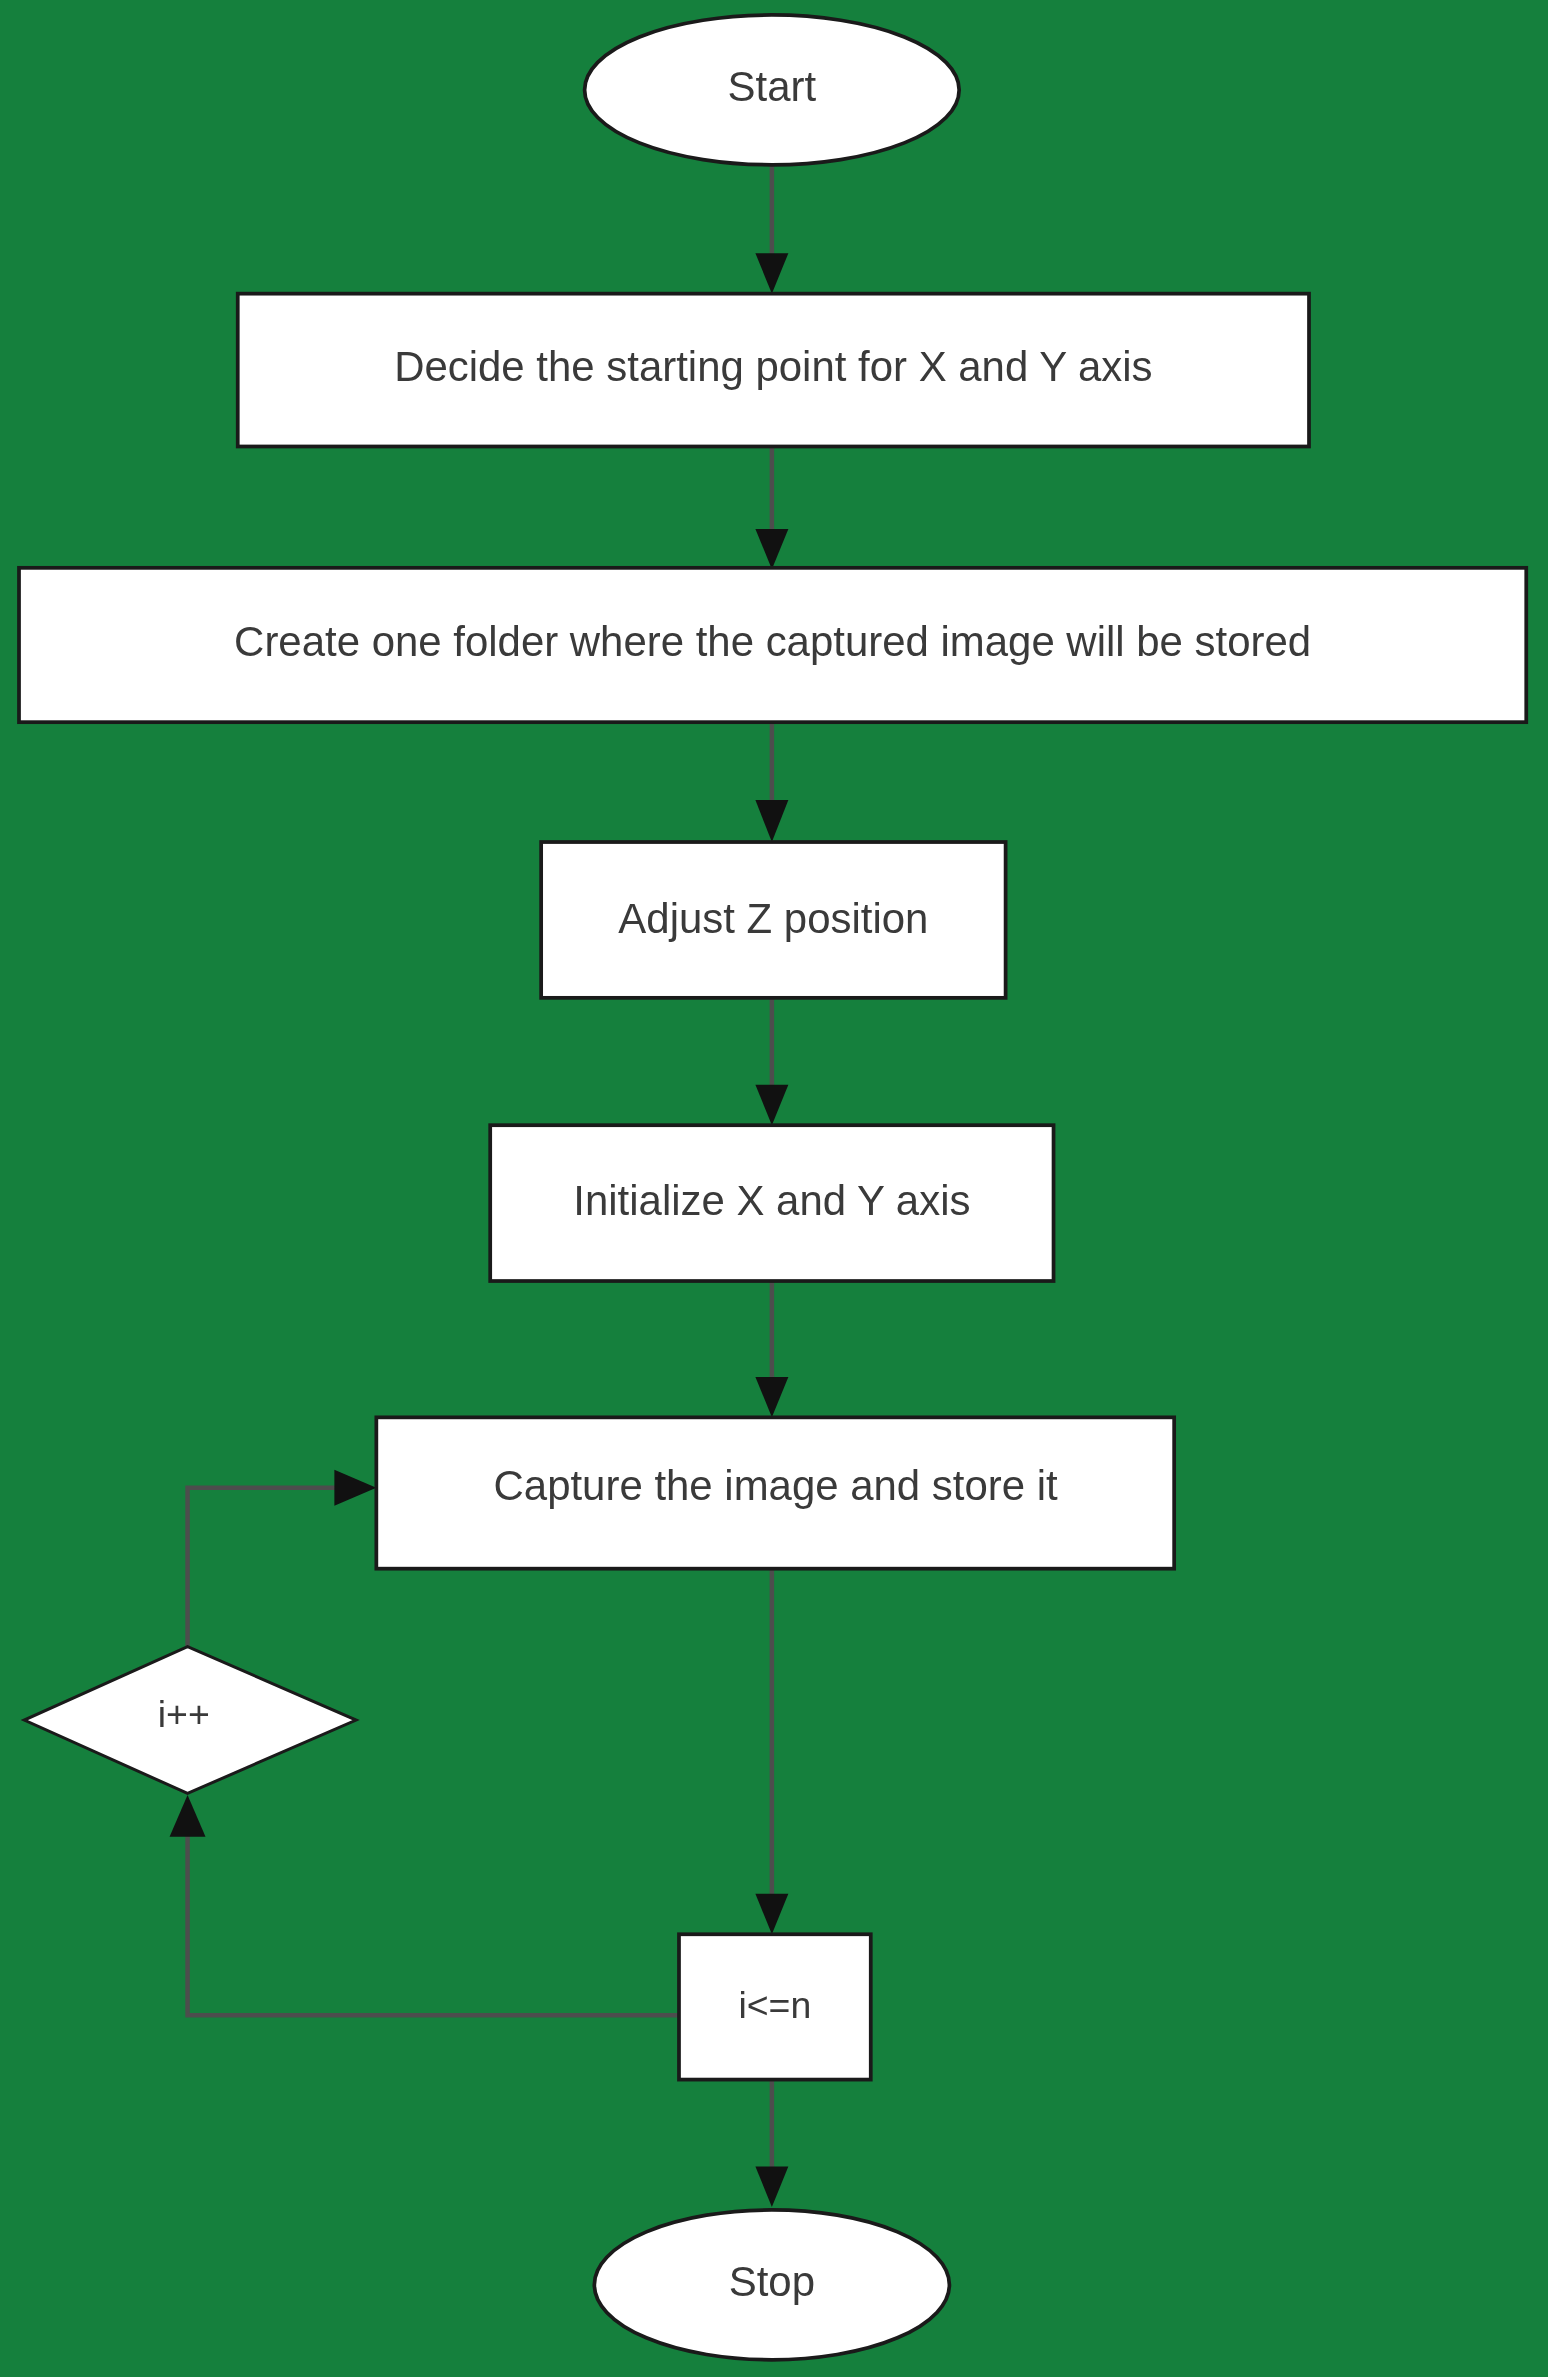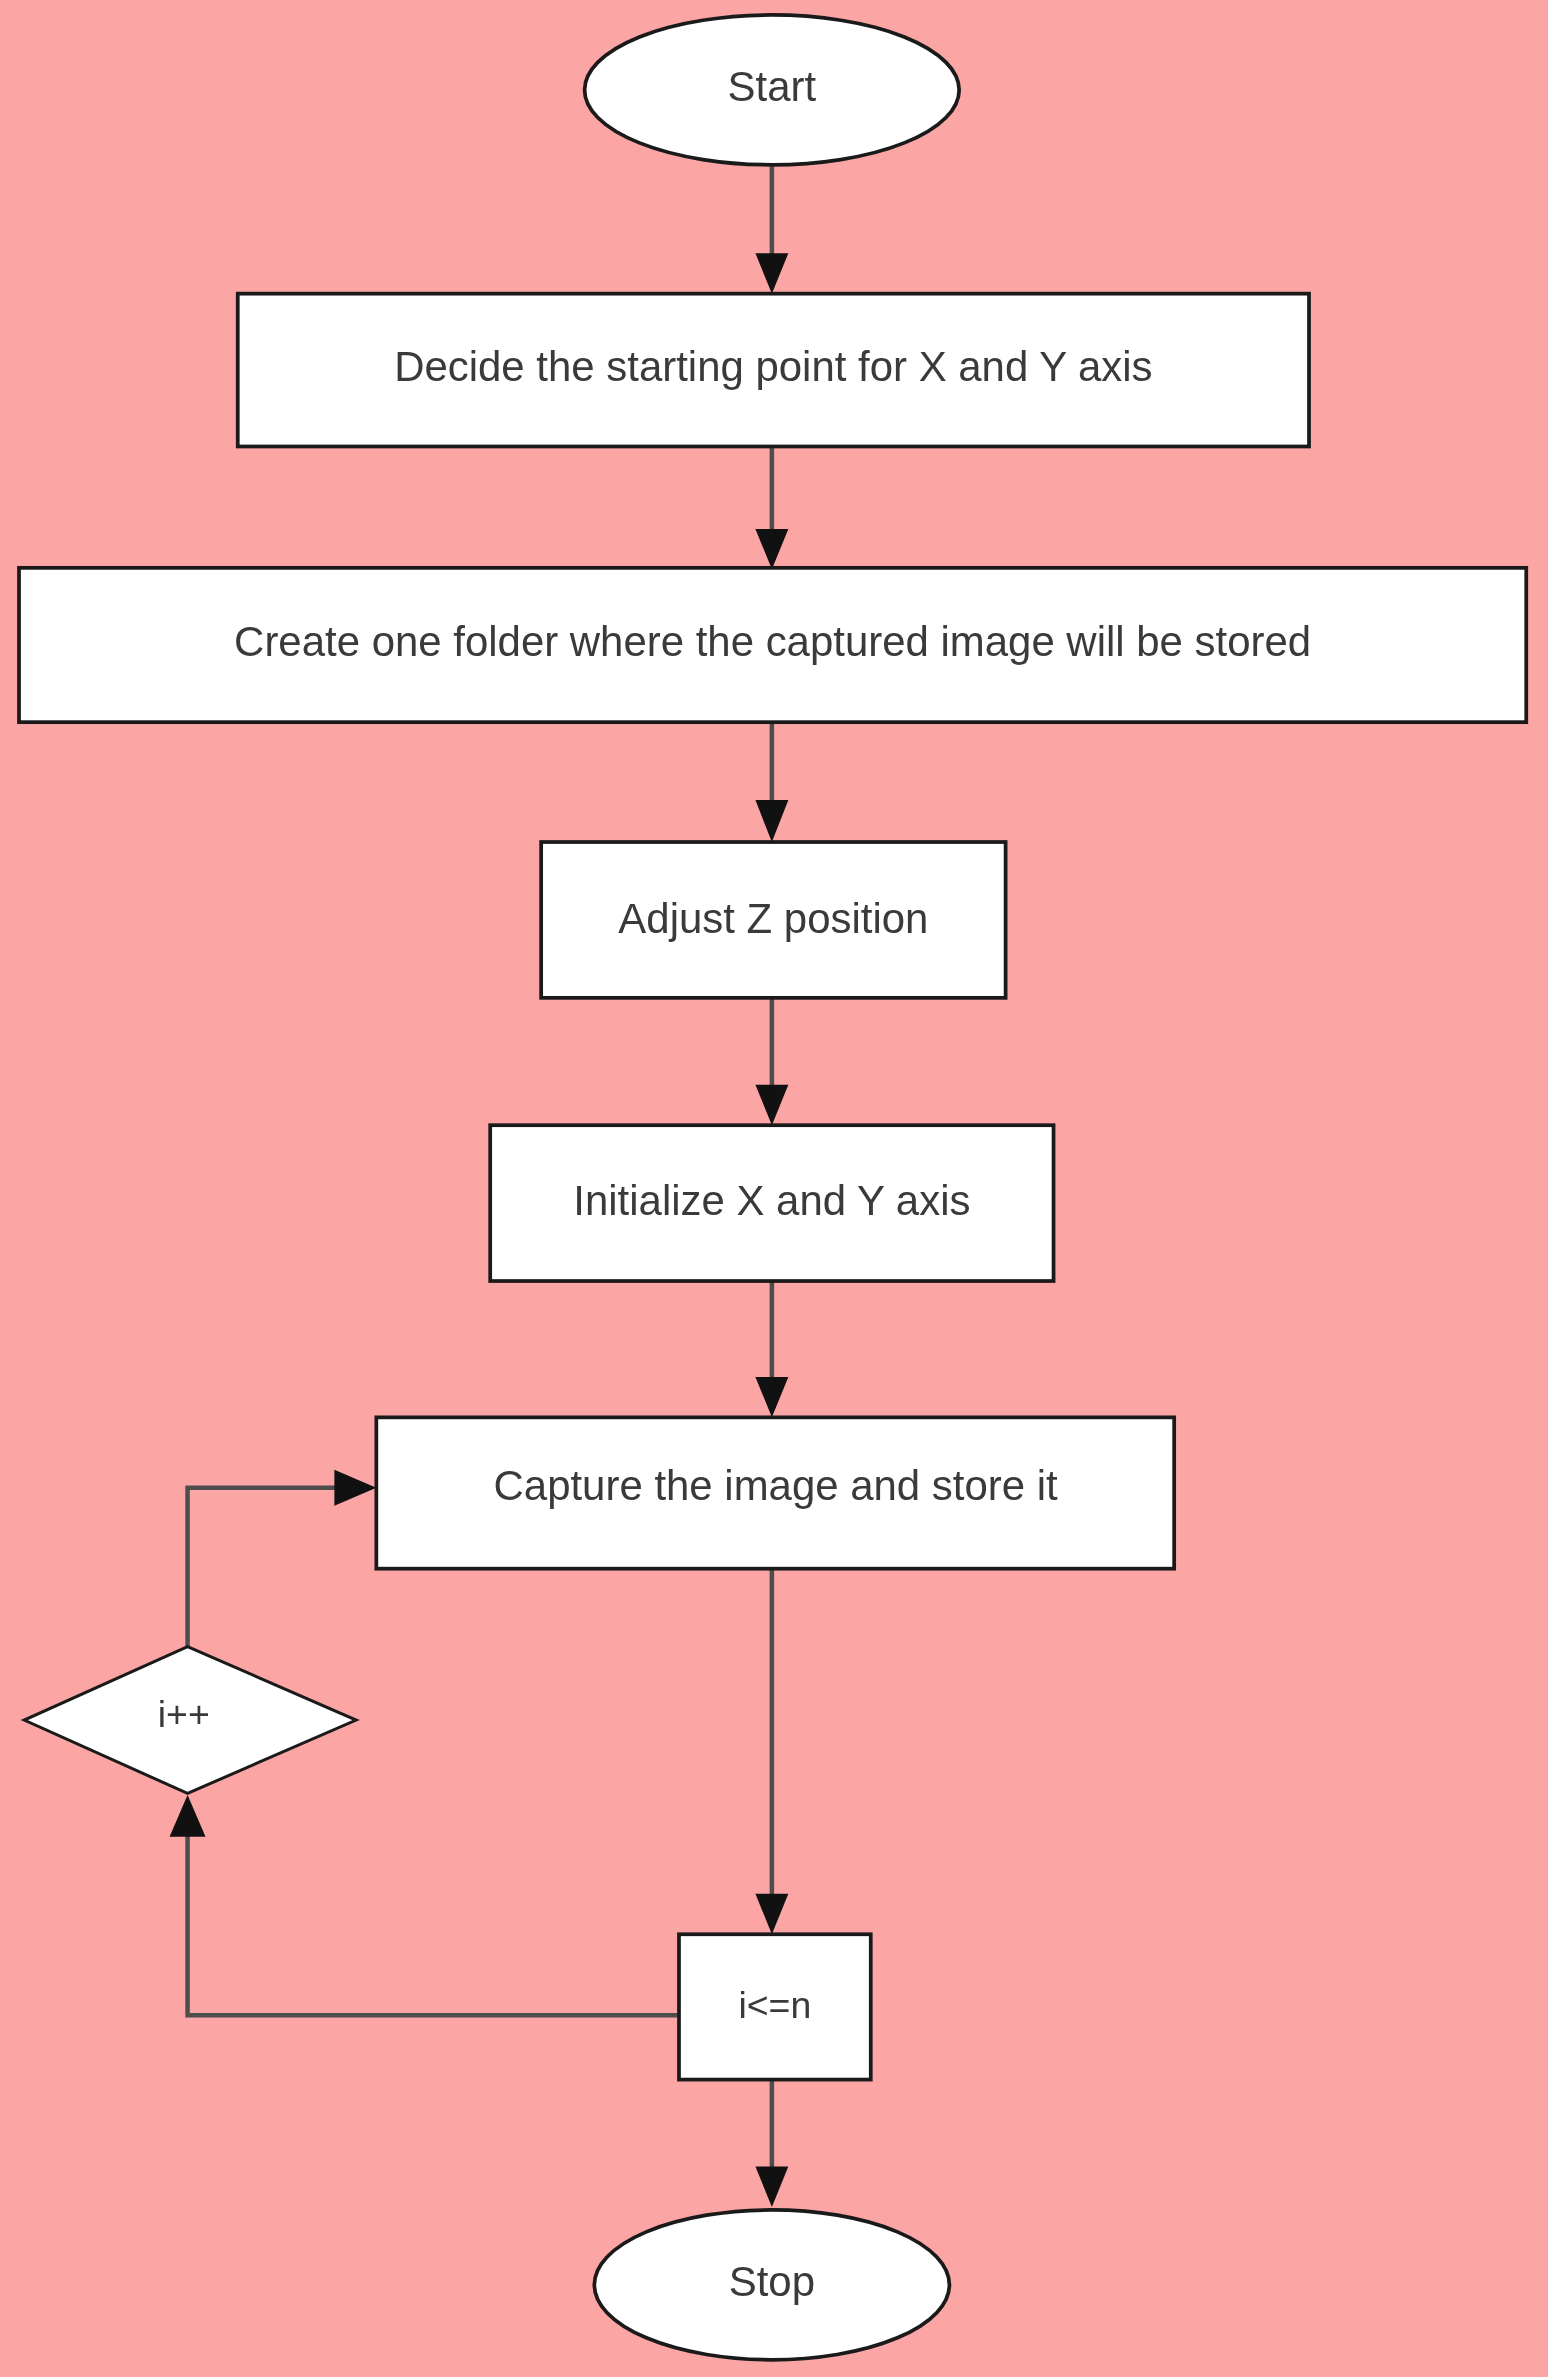--- a/index.html
+++ b/index.html
@@ -8,21 +8,21 @@
     padding: 0;
     background: #ffffff;
   }
   body {
     font-family: "Liberation Sans", sans-serif;
   }
   #flowchart-root {
     position: relative;
     width: 1549px;
     height: 2377px;
-    background: #fca5a5;
+    background: #15803d;
     overflow: hidden;
   }
   #flowchart-svg {
     position: absolute;
     top: 0;
     left: 0;
     width: 1549px;
     height: 2377px;
     display: block;
   }

